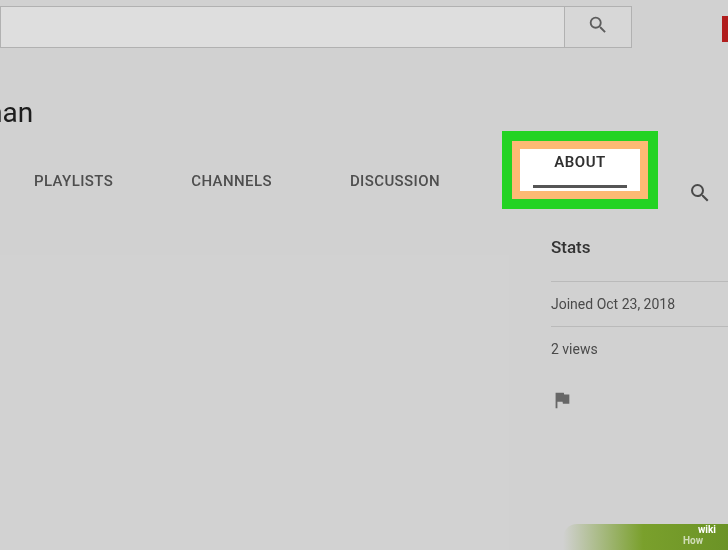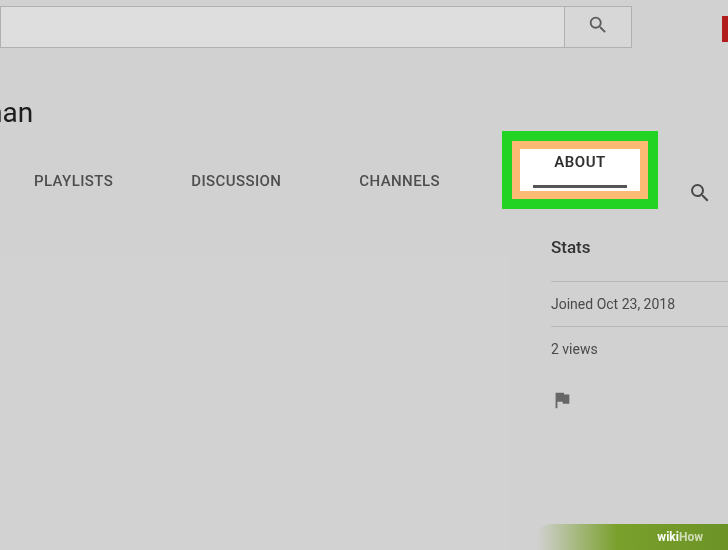--- a/index.html
+++ b/index.html
@@ -93,23 +93,24 @@
 
 .footer {
   position: absolute; bottom: 0; right: 0; left: 0;
   height: 28px; z-index: 30;
 }
 .footer-bar {
   position: absolute; right: 0; bottom: 0;
   height: 26px;
   background: linear-gradient(90deg, rgba(122,160,44,0) 0%, #7aa02c 80px, #6b9326 100%);
   padding: 0 12px 0 120px;
-  display: flex; align-items: center;
-  color: #fff; font-size: 12px;
+  display: flex; align-items: flex-end;
+  color: #fff; font-size: 10px;
   border-top-left-radius: 14px;
+  flex-direction: column;
 }
 .footer-bar .wiki { font-weight: 700; color:#fff; }
 .footer-bar .how { font-weight: 700; color:#fffa; margin-right:13px;}
 </style>
 </head>
 <body>
 
 <div class="dim-overlay"></div>
 
 <div class="search-row">
@@ -122,22 +123,22 @@
     </span>
   </div>
 </div>
 <div class="hdr-edge"></div>
 
 <div class="channel-head">
   <div class="channel-name">oman</div>
 
   <div class="tabs">
     <div class="tab" style="margin-left:18px">PLAYLISTS</div>
+    <div class="tab">CHANNELS</div>
     <div class="tab">DISCUSSION</div>
-    <div class="tab">CHANNELS</div>
 
     <div class="tab-about-wrap">
       <div class="tab-about">
         <span>ABOUT</span>
         <span class="underline"></span>
       </div>
     </div>
 
     <div class="tab-search-icon">
       <span>

